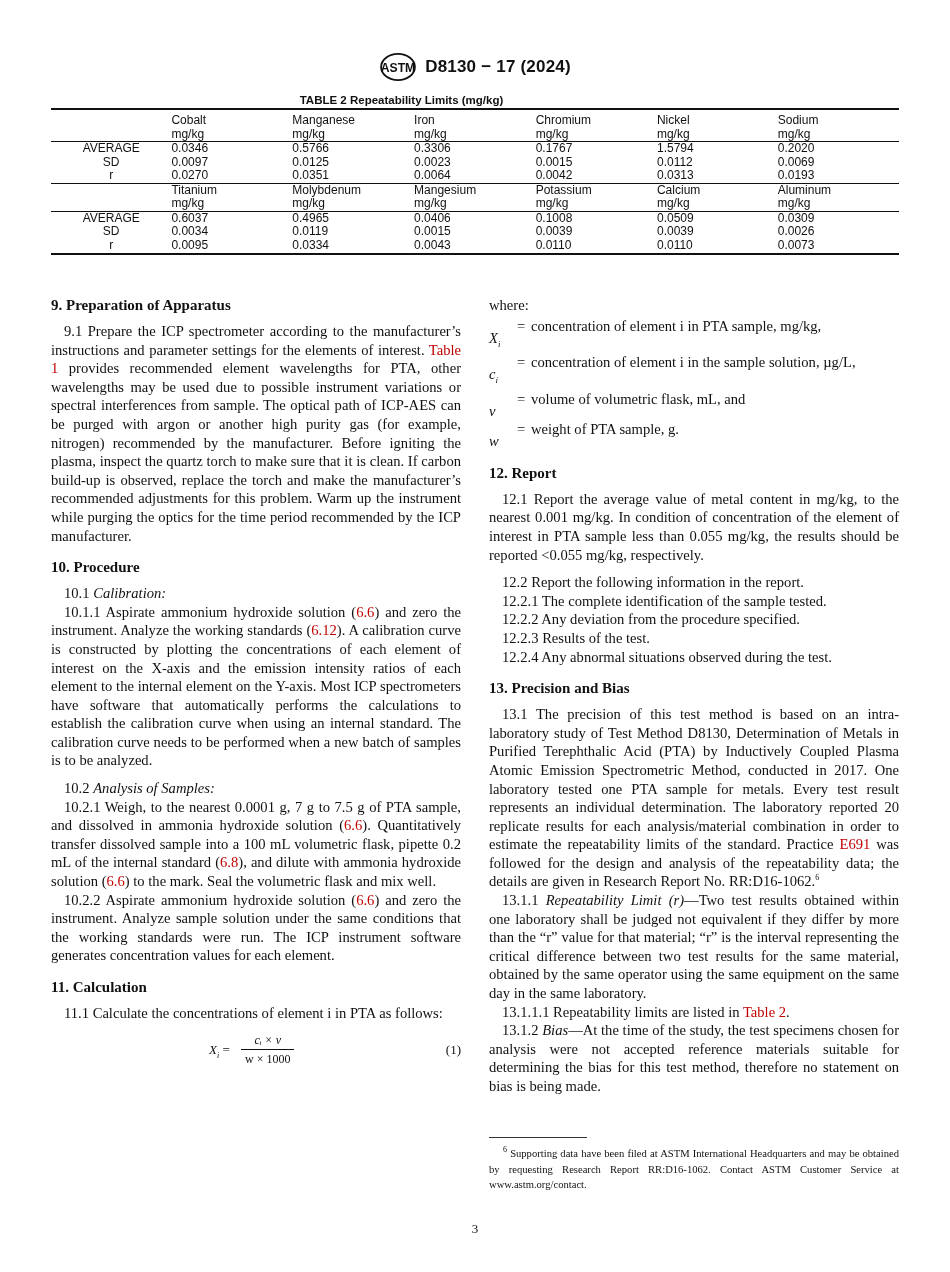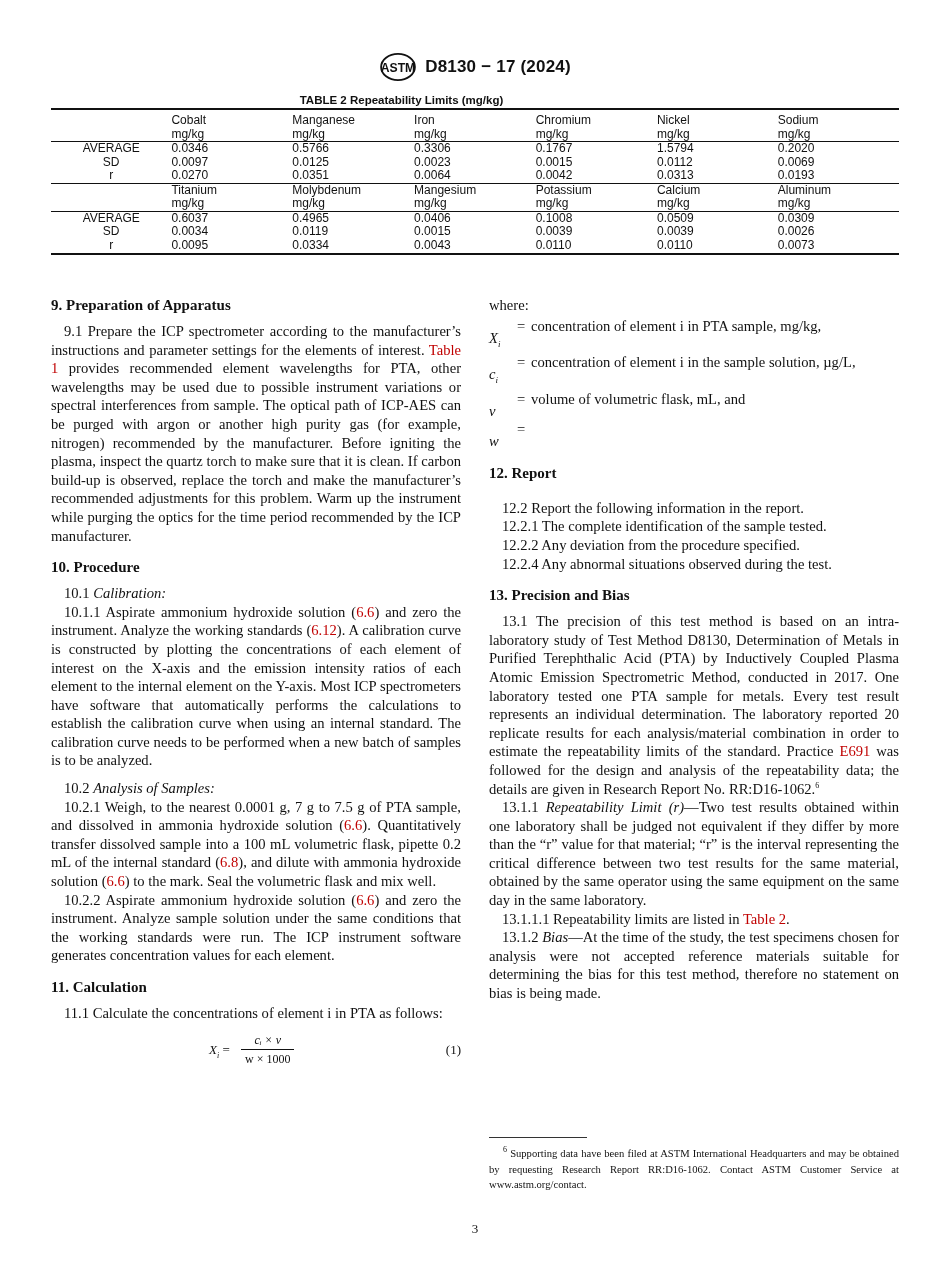--- a/index.html
+++ b/index.html
@@ -219,28 +219,31 @@
     <span class="def">concentration of element i in the sample solution, µg/L,</span>
   </div>
   <div class="where-row">
     <span class="sym">v</span>
     <span class="eq">=</span>
     <span class="def">volume of volumetric flask, mL, and</span>
   </div>
   <div class="where-row">
     <span class="sym">w</span>
     <span class="eq">=</span>
+    <span class="def">weight of PTA sample, g.</span>
   </div>
 
   <div class="sect-gap"></div>
   <h2>12.  Report</h2>
+  <p class="ind">12.1  Report the average value of metal content in mg/kg, to the nearest 0.001 mg/kg. In condition of concentration of the element of interest in PTA sample less than 0.055 mg/kg, the results should be reported &lt;0.055 mg/kg, respectively.</p>
   <div class="gap"></div>
   <p class="list-line">12.2  Report the following information in the report.</p>
   <p class="list-line">12.2.1  The complete identification of the sample tested.</p>
   <p class="list-line">12.2.2  Any deviation from the procedure specified.</p>
+  <p class="list-line">12.2.3  Results of the test.</p>
   <p class="list-line">12.2.4  Any abnormal situations observed during the test.</p>
 
   <div class="sect-gap"></div>
   <h2>13.  Precision and Bias</h2>
   <p class="ind"><span>13.1  The precision of this test method is based on an intra-laboratory study of Test Method D8130, Determination of Metals in Purified Terephthalic Acid (PTA) by Inductively Coupled Plasma Atomic Emission Spectrometric Method, conducted in 2017. One laboratory tested one PTA sample for metals. Every test result represents an individual determination. The laboratory reported 20 replicate results for each analysis/material combination in order to estimate the repeatability limits of the standard. Practice </span><a class="ref">E691</a><span> was followed for the design and analysis of the repeatability data; the details are given in Research Report No. RR:D16-1062.</span><sup>6</sup></p>
   <p class="ind"><span>13.1.1 </span><em>Repeatability Limit (r)</em><span>—Two test results obtained within one laboratory shall be judged not equivalent if they differ by more than the “r” value for that material; “r” is the interval representing the critical difference between two test results for the same material, obtained by the same operator using the same equipment on the same day in the same laboratory.</span></p>
   <p class="ind"><span>13.1.1.1  Repeatability limits are listed in </span><a class="ref">Table 2</a><span>.</span></p>
   <p class="ind"><span>13.1.2 </span><em>Bias</em><span>—At the time of the study, the test specimens chosen for analysis were not accepted reference materials suitable for determining the bias for this test method, therefore no statement on bias is being made.</span></p>
 </div>
 

